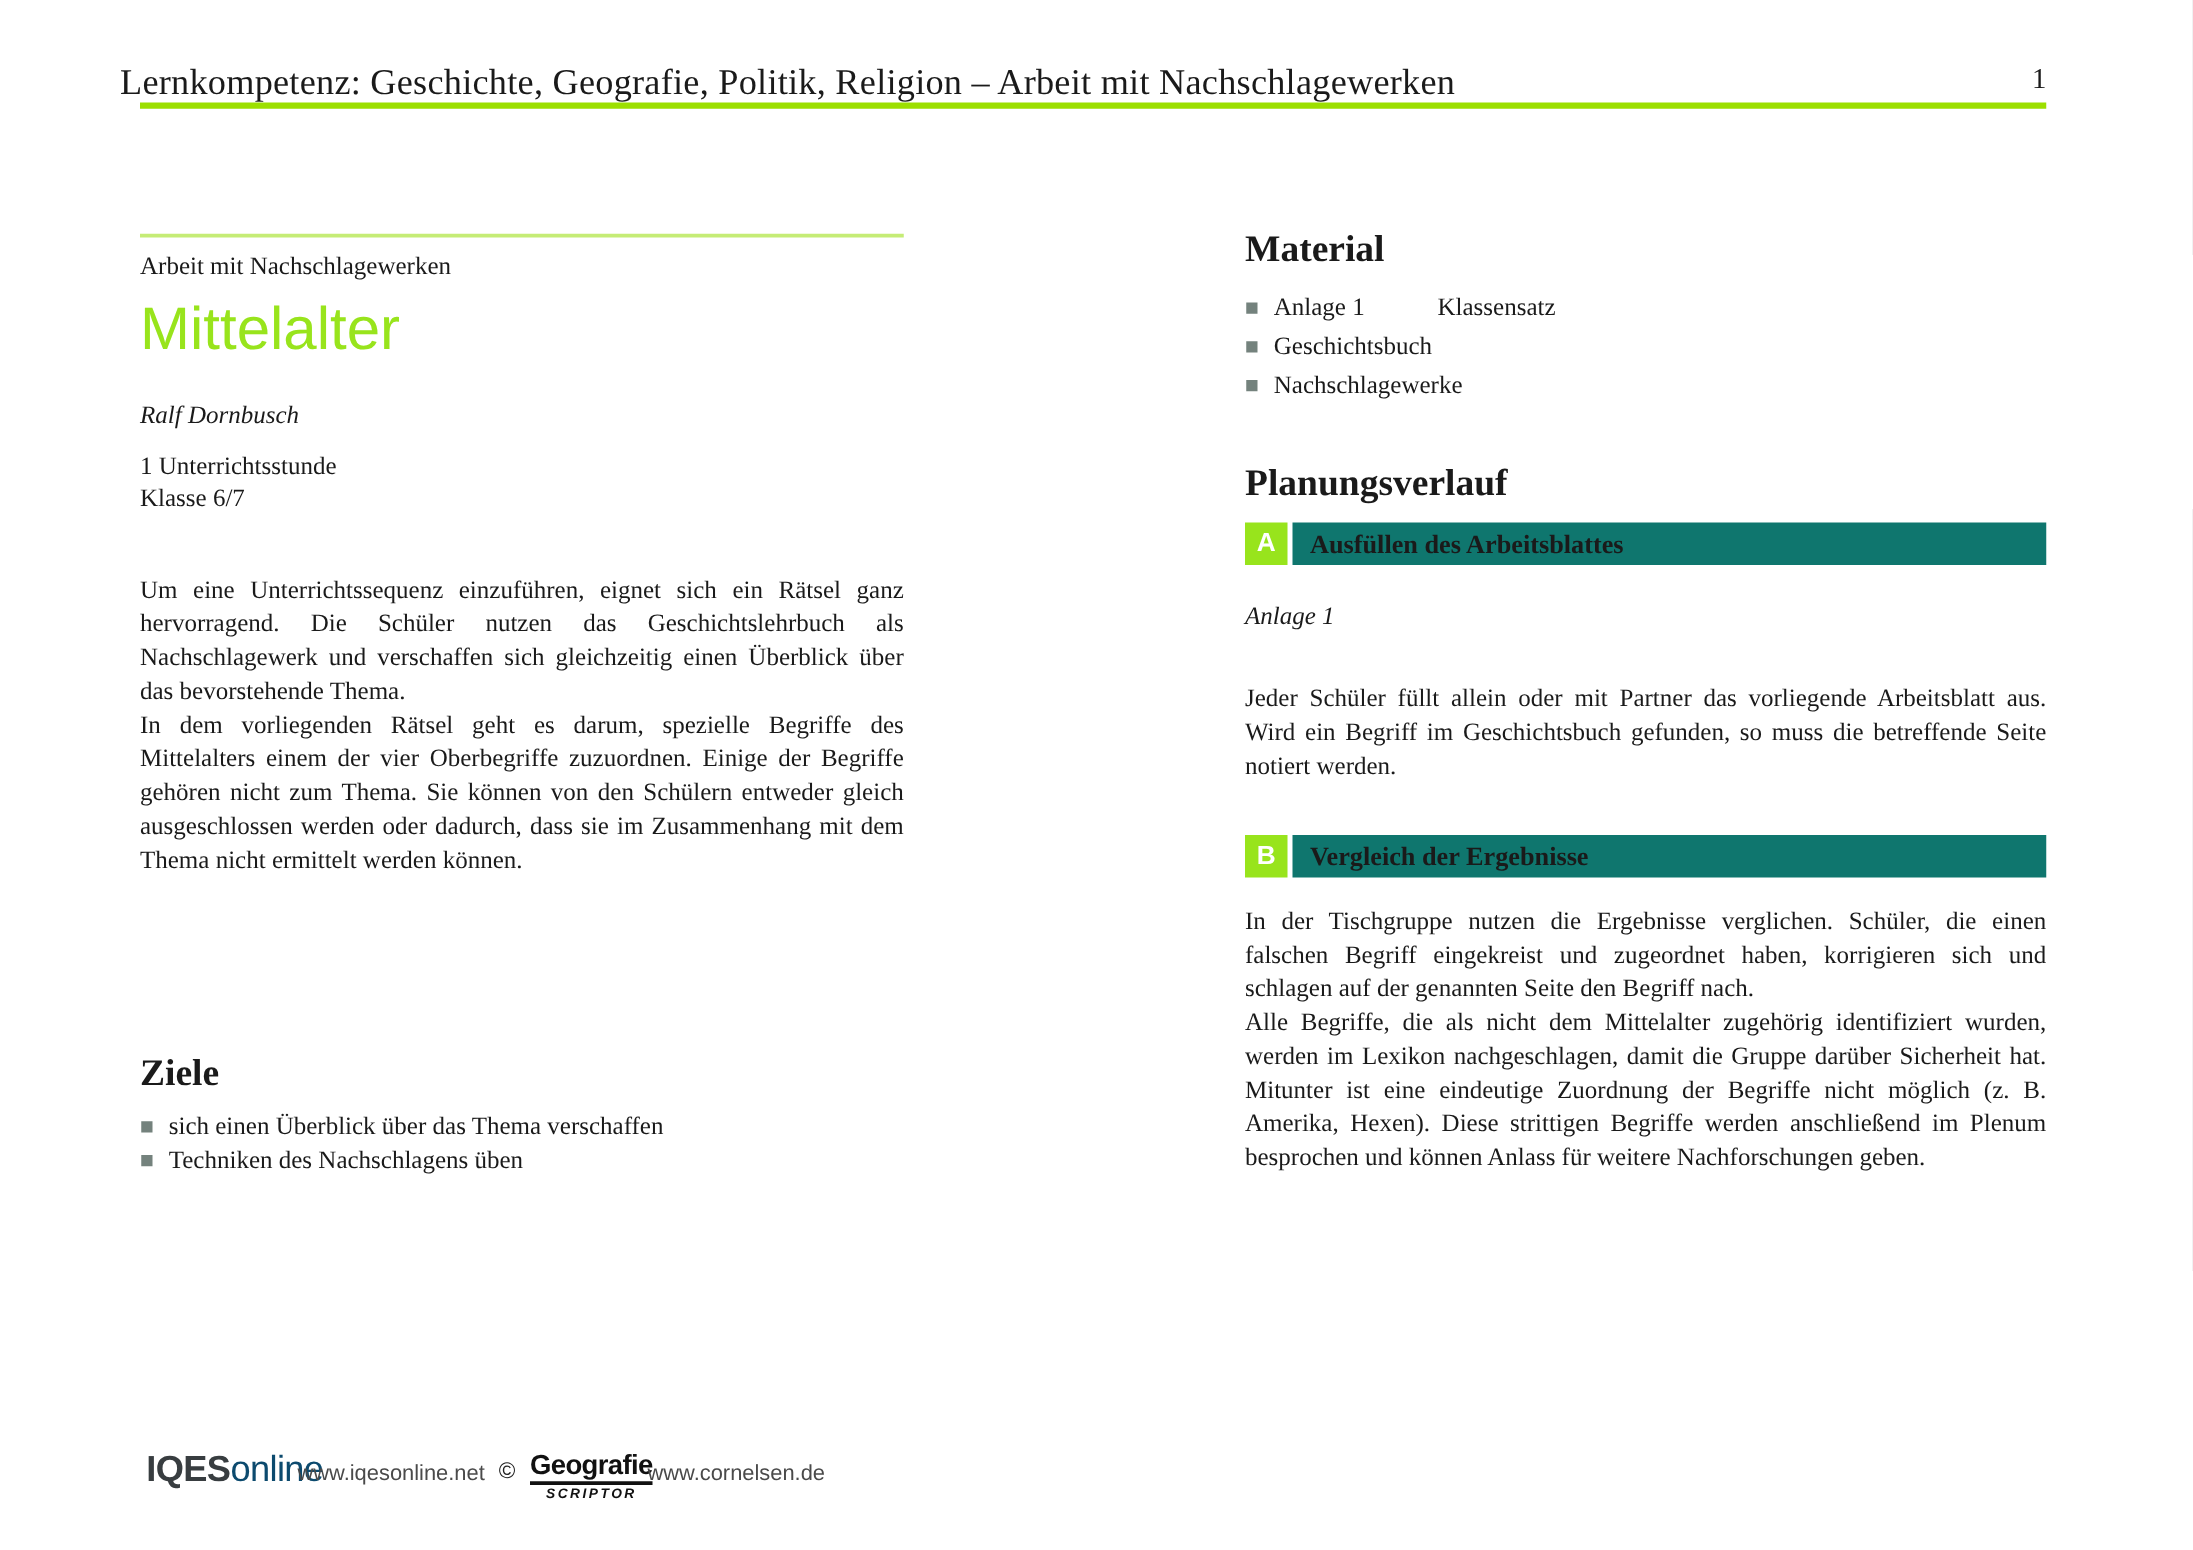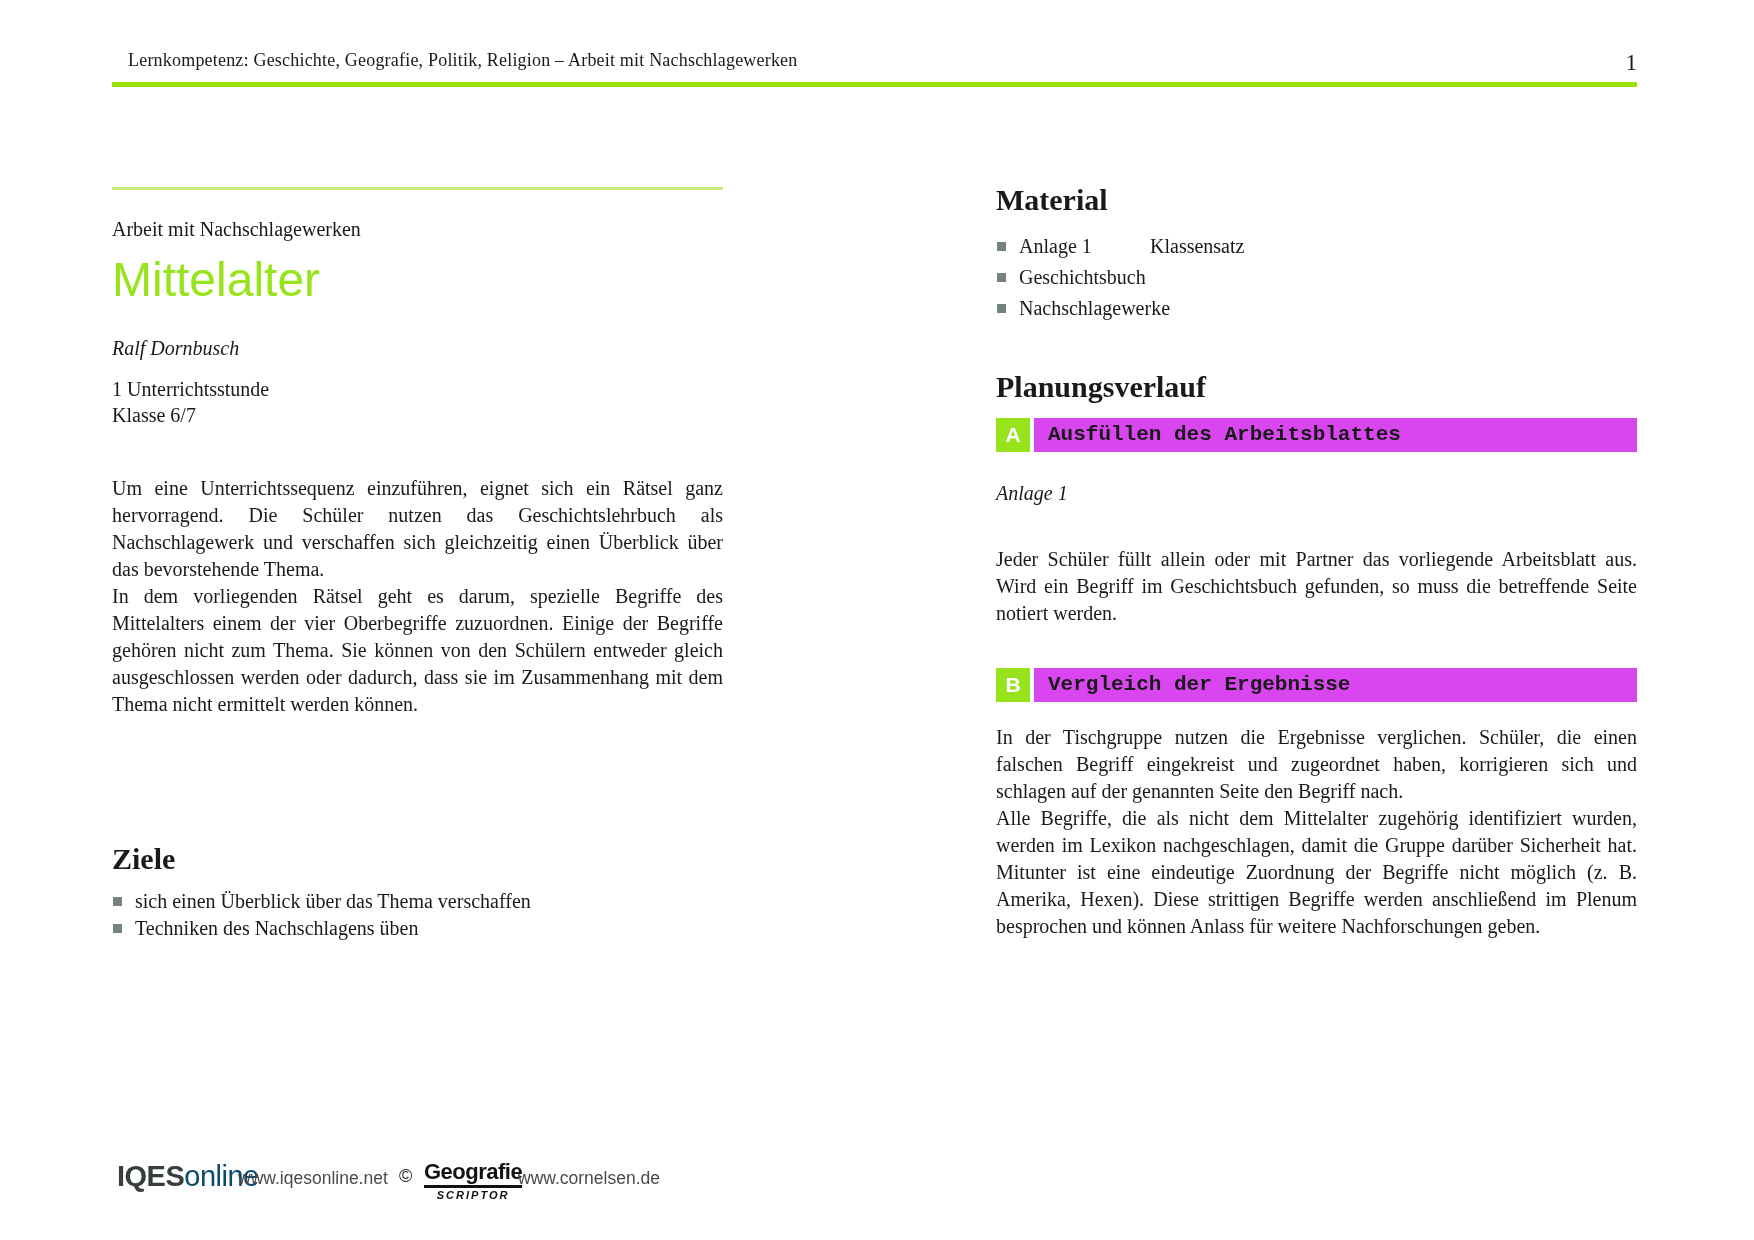--- a/index.html
+++ b/index.html
@@ -8,28 +8,28 @@
     width: 1754px;
     height: 1240px;
     background: #ffffff;
     font-family: "Liberation Serif", serif;
     color: #1a1a1a;
     overflow: hidden;
   }
   .abs { position: absolute; }
 
   
-  .header-title { left: 128px; top: 50px; font-size: 18px; letter-spacing: 0.2px; }
+  .header-title { left: 96px; top: 50px; font-size: 29px; letter-spacing: 0.2px; }
   .page-number  { left: 1500px; top: 50px; width: 137px; text-align: right; font-size: 23px; }
   .header-rule  { left: 112px; top: 82px; width: 1525px; height: 5px; background: #9cdf00; }
 
   
   .leftcol { left: 112px; top: 187px; width: 611px; }
   .thin-rule { width: 611px; height: 3px; background: #c5ec76; }
-  .kicker    { margin-top: 28px; font-size: 20px; }
+  .kicker    { margin-top: 12px; font-size: 20px; }
   .doc-title { margin-top: 14px; font-family: "Liberation Sans", sans-serif;
                font-size: 48px; line-height: 50px; color: #98e41c; font-weight: normal; }
   .author    { margin-top: 20px; font-style: italic; font-size: 20px; }
   .meta      { margin-top: 16px; font-weight: normal; font-size: 20px; line-height: 26px; }
   .meta div  { margin: 0; }
   .intro     { margin-top: 47px; font-size: 20px; line-height: 27px; text-align: justify; }
   .intro p   { margin: 0; }
 
   .goals { left: 112px; top: 842px; width: 611px; }
   .subhead { font-size: 30px; font-weight: bold; margin: 0; }
@@ -50,22 +50,22 @@
   .material-list .bullet-square { margin-top: 11px; }
   .plan-heading { top: 370px; left: 0; }
 
   .plan-bar { display: flex; width: 641px; height: 34px; }
   .plan-badge {
     flex: 0 0 34px; height: 34px; background: #98e41c; color: #ffffff;
     font-family: "Liberation Sans", sans-serif; font-weight: bold; font-size: 21px;
     display: flex; align-items: center; justify-content: center;
   }
   .plan-bar-label {
-    flex: 1; margin-left: 4px; background: #d946ef;
-    font-weight: bold; font-size: 21px; line-height: 34px; padding-left: 14px; font-family: Liberation Mono, monospace;
+    flex: 1; margin-left: 4px; background: #0f766e;
+    font-weight: bold; font-size: 21px; line-height: 34px; padding-left: 14px;
   }
   .bar-a { top: 418px; left: 0; }
   .bar-b { top: 668px; left: 0; }
   .section-subtitle { top: 482px; left: 0; font-style: italic; font-size: 20px; }
   .para { font-size: 20px; line-height: 27px; text-align: justify; width: 641px; }
   .para p { margin: 0; }
   .para-a { top: 546px; left: 0; }
   .para-b { top: 724px; left: 0; }
 
   

